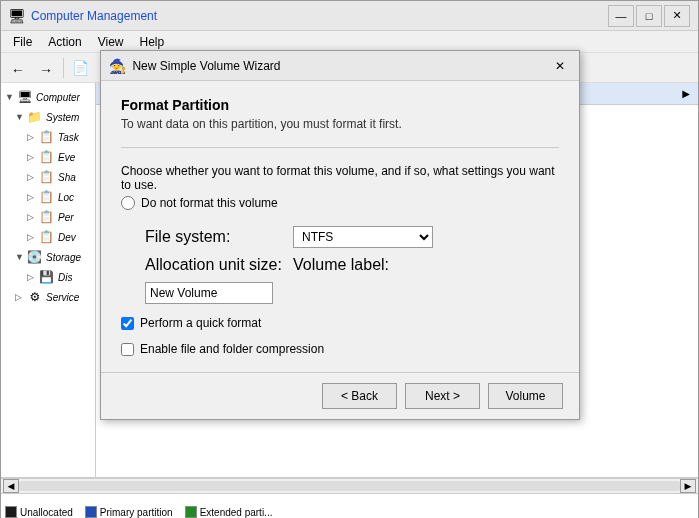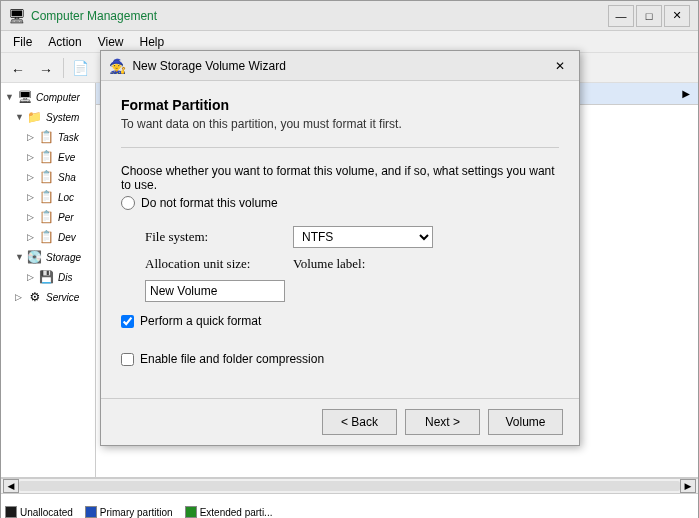--- a/index.html
+++ b/index.html
@@ -39,21 +39,21 @@
       margin-right: 6px;
       display: flex;
       align-items: center;
       justify-content: center;
       font-size: 14px;
     }
 
     .cm-titlebar-title {
       flex: 1;
       font-size: 12px;
-      color: #15803d;
+      color: #1d4ed8;
     }
 
     .cm-titlebar-buttons {
       display: flex;
       gap: 2px;
     }
 
     .cm-titlebar-btn {
       width: 26px;
       height: 22px;
@@ -362,48 +362,46 @@
     .settings-grid {
       display: grid;
       grid-template-columns: 140px 1fr;
       gap: 8px;
       margin-left: 24px;
       margin-bottom: 12px;
       align-items: center;
     }
 
     .settings-label {
-      font-size: 13px;
-      font-family: Liberation Serif, serif;
+      font-size: 16px;
     }
 
     .settings-select {
       width: 140px;
       height: 22px;
       font-size: 12px;
       border: 1px solid #999;
       background: #fff;
       padding: 0 4px;
       cursor: pointer;
     }
 
     .settings-input {
-      width: 140px;
+      width: 128px;
       height: 22px;
       font-size: 12px;
       border: 1px solid #999;
       background: #fff;
       padding: 0 4px;
     }
 
     .checkbox-group {
       display: flex;
       flex-direction: column;
-      gap: 24px;
-      margin-bottom: 16px;
+      gap: 12px;
       justify-content: center;
     }
 
     .checkbox-option {
       display: flex;
       align-items: center;
       gap: 6px;
     }
 
     .checkbox-option input[type="checkbox"] {
@@ -568,21 +566,21 @@
     </div>
   </div>
 
 </div>
 
 <div class="modal-overlay">
   <div class="modal-dialog">
 
     <div class="modal-titlebar">
       <span class="modal-titlebar-icon">🧙</span>
-      <span class="modal-titlebar-title">New Storage Volume Wizard</span>
+      <span class="modal-titlebar-title">New Simple Volume Wizard</span>
       <div class="modal-close-btn">✕</div>
     </div>
 
     <div class="modal-body">
 
       <div class="modal-section-title">Format Partition</div>
       <div class="modal-section-subtitle">To want data on this partition, you must format it first.</div>
 
       <div class="modal-divider"></div>
 

